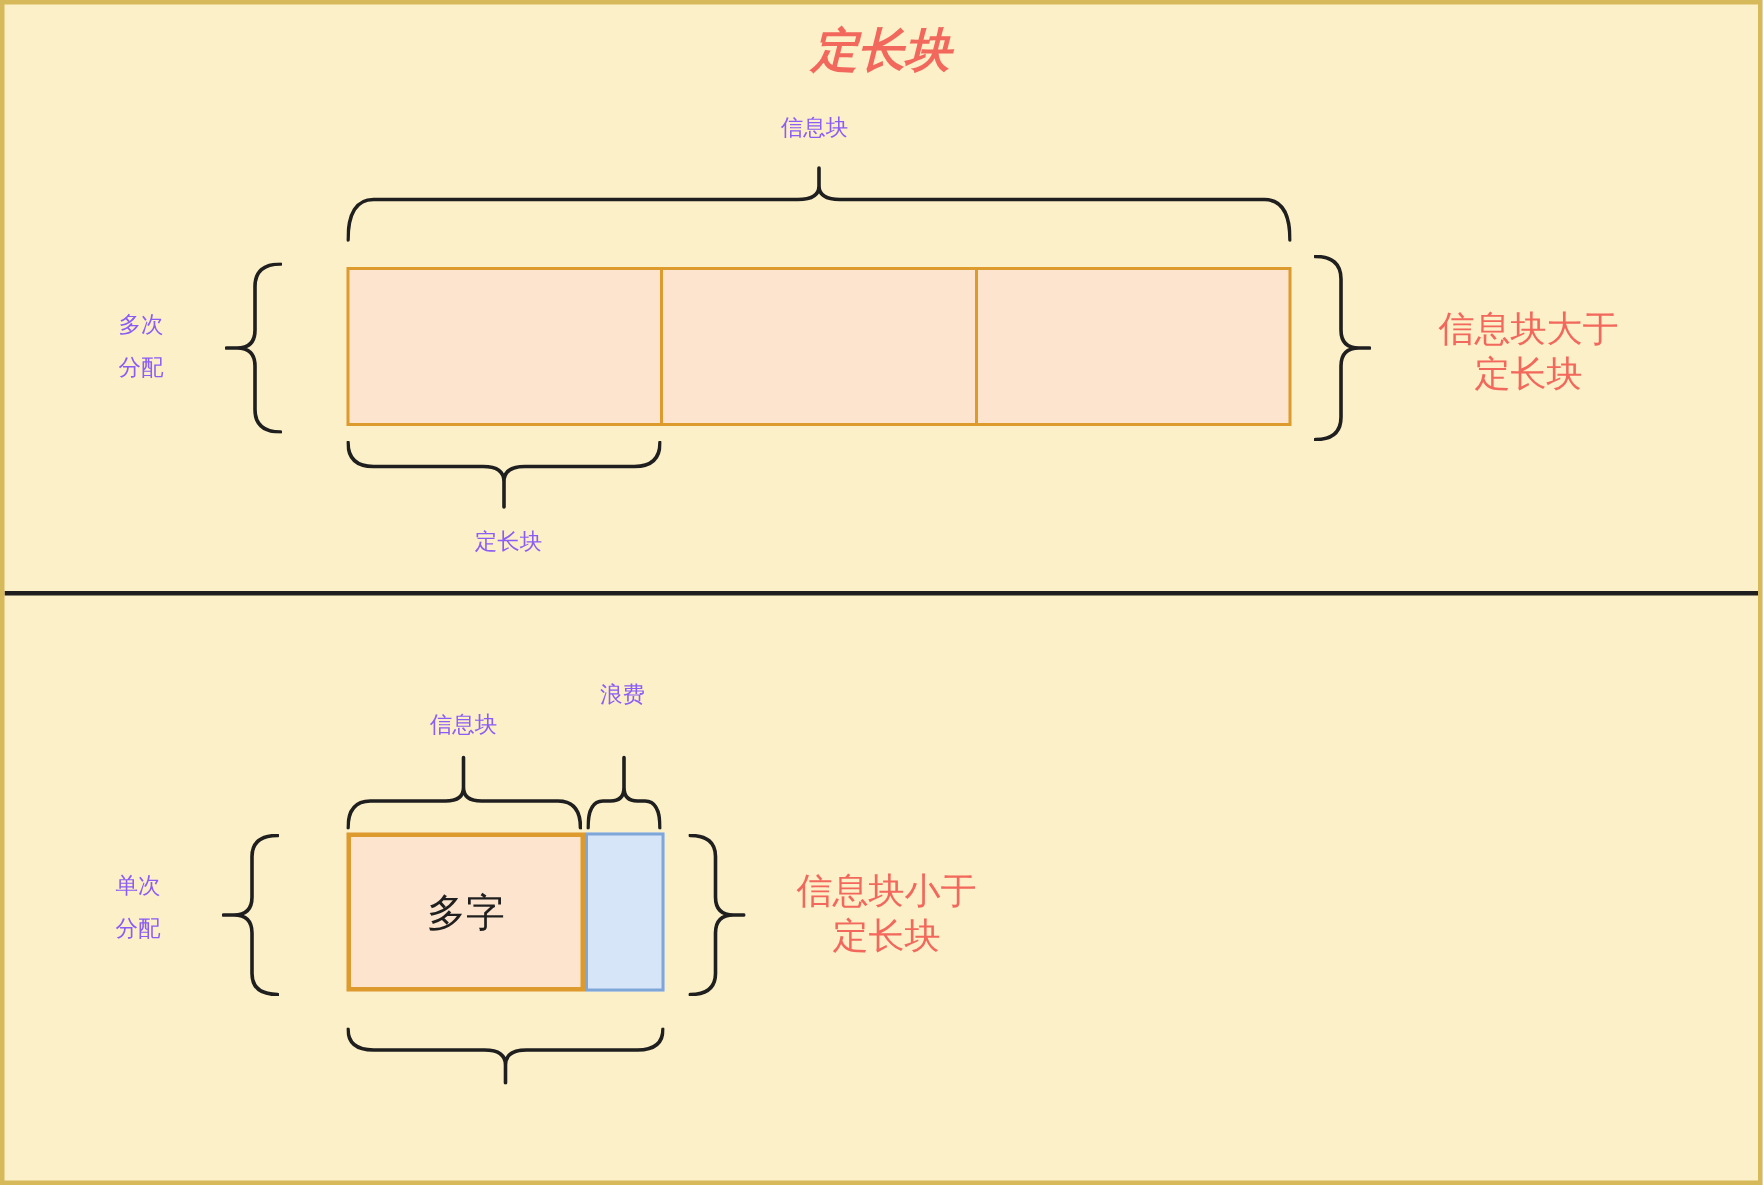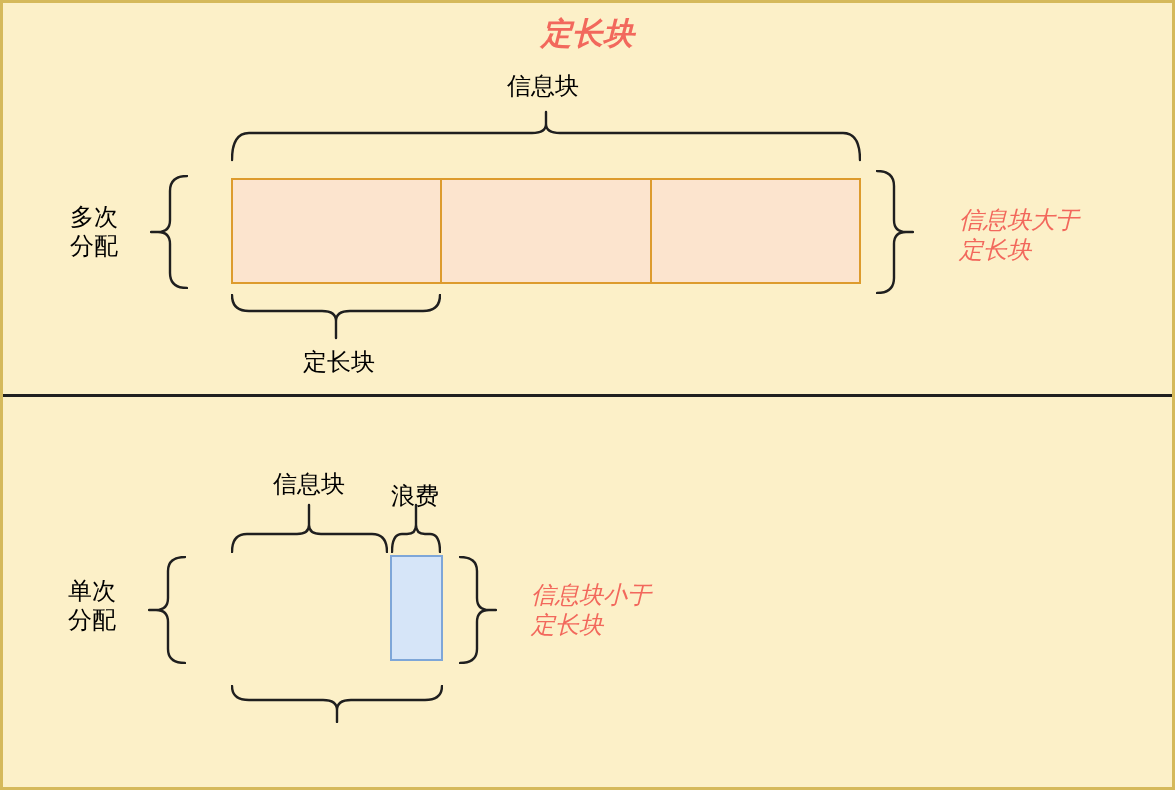--- a/index.html
+++ b/index.html
@@ -11,44 +11,44 @@
     height: 790px;
     box-sizing: border-box;
     background: var(--background);
     border: 3px solid var(--outer-border);
     overflow: hidden;
   }
 
   .abs { position: absolute; }
 
   .label {
-    color: #000000;
-    font-size: 24px;
+    color: #8b5cf6;
+    font-size: 15px;
     line-height: 29px;
     white-space: pre-line;
     text-align: center;
     transform: translateX(-50%);
   }
 
   .title {
     left: 0; right: 0; top: 10px;
     text-align: center;
     font-size: 31px;
     font-weight: bold;
     font-style: italic;
     color: var(--accent-red);
   }
 
   .note {
     color: var(--accent-red);
     font-size: 24px;
     line-height: 30px;
     white-space: pre-line;
+    text-align: center;
     transform: translateX(-50%);
-    font-style: italic;
   }
 
   svg.brace path {
     fill: none;
     stroke: var(--line);
     stroke-width: 2.4;
     stroke-linecap: round;
     stroke-linejoin: round;
   }
 
@@ -122,30 +122,33 @@
 定长块</div>
 
   <svg class="abs brace" style="left:228px; top:291px;" width="210" height="46">
     <path d="M1,1 Q1,17 18,17 H91 Q105,17 105,27 L105,44 M105,27 Q105,17 119,17 H192 Q209,17 209,1"></path>
   </svg>
   <div class="abs label" style="left:336px; top:344px;">定长块</div>
 
   <div class="abs divider"></div>
 
   <div class="abs label" style="left:306px; top:466px;">信息块</div>
-  <div class="abs label" style="left:412px; top:478px;text-align:right;">浪费</div>
+  <div class="abs label" style="left:412px; top:446px;text-align:right;">浪费</div>
 
   <svg class="abs brace" style="left:228px; top:500px;" width="157" height="50">
     <path d="M1,49 Q1,31 16,31 H66 Q78,31 78,22 L78,2 M78,22 Q78,31 90,31 H141 Q156,31 156,49"></path>
   </svg>
 
   <svg class="abs brace" style="left:388px; top:500px;" width="50" height="50">
     <path d="M1,49 Q1,31 11,31 H16 Q25,31 25,22 L25,2 M25,22 Q25,31 34,31 H39 Q49,31 49,49"></path>
   </svg>
 
+  <div class="abs info-block">
+    <span>多字</span>
+  </div>
   <div class="abs waste-block"></div>
 
   <div class="abs label" style="left:89px; top:573px;">单次
 分配</div>
   <svg class="abs brace" style="left:145px; top:553px;" width="38" height="108">
     <path d="M37,1 Q20,1 20,15 L20,42 Q20,54 8,54 L1,54 M8,54 Q20,54 20,66 L20,93 Q20,107 37,107"></path>
   </svg>
 
   <svg class="abs brace" style="left:456px; top:553px;" width="38" height="108">
     <path d="M1,1 Q18,1 18,15 L18,42 Q18,54 30,54 L37,54 M30,54 Q18,54 18,66 L18,93 Q18,107 1,107"></path>

